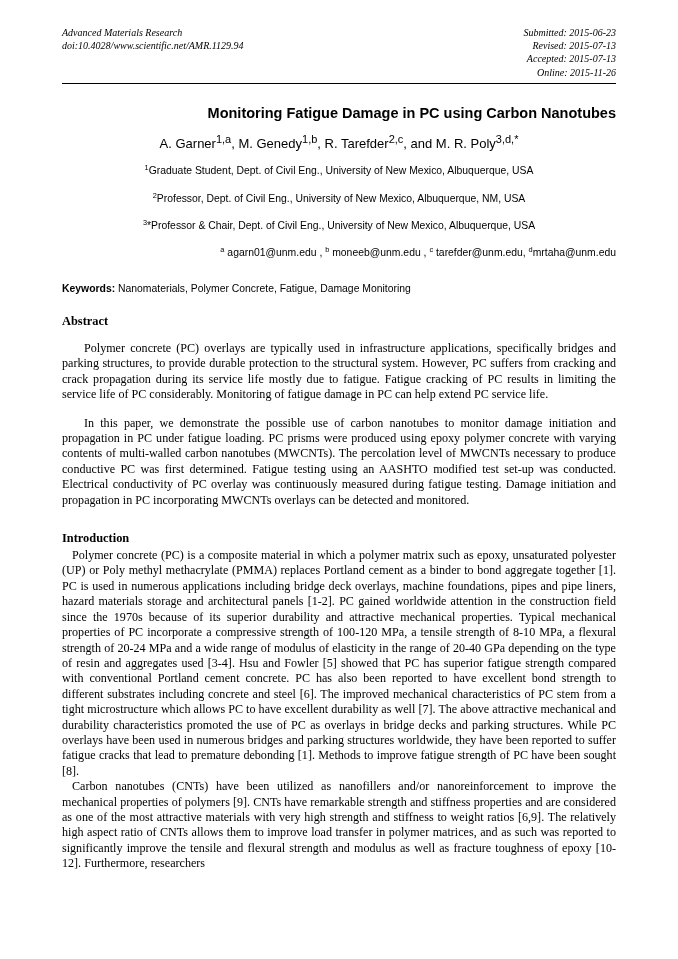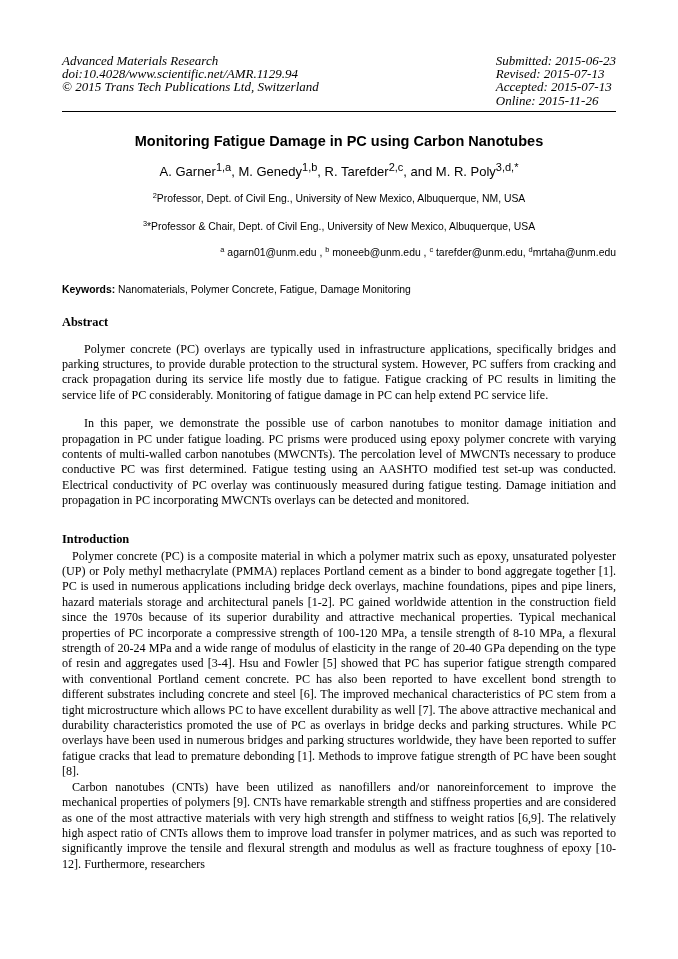--- a/index.html
+++ b/index.html
@@ -20,35 +20,34 @@
     height: 959px;
     box-sizing: border-box;
     padding: 26px 62px 0 62px;
   }
 
   
   .header {
     display: flex;
     justify-content: space-between;
     font-style: italic;
-    font-size: 13px;
+    font-size: 10px;
     line-height: 13.2px;
     padding-bottom: 4px;
     border-bottom: 1.1px solid #000;
-    margin-top: 28px;
   }
   .header-left div, .header-right div { white-space: nowrap; }
-  .header-right { text-align: left; font-style: italic; }
+  .header-right { text-align: right; font-style: italic; }
 
   
   .title {
     font-family: "Liberation Sans", sans-serif;
     font-size: 14.5px;
     font-weight: bold;
-    text-align: center;
+    text-align: right;
     margin-top: 20px;
     line-height: 18px;
   }
 
   .authors {
     font-family: "Liberation Sans", sans-serif;
     font-size: 13px;
     text-align: center;
     margin-top: 11px;
   }
@@ -99,36 +98,38 @@
 </style>
 </head>
 <body>
 
 <div class="page">
 
   <div class="header">
     <div class="header-left">
       <div>Advanced Materials Research</div>
       <div>doi:10.4028/www.scientific.net/AMR.1129.94</div>
-      <div>© 2015 Trans Tech Publications Ltd, Switzerland</div>
     </div>
     <div class="header-right">
       <div>Submitted: 2015-06-23</div>
       <div>Revised: 2015-07-13</div>
       <div>Accepted: 2015-07-13</div>
       <div>Online: 2015-11-26</div>
     </div>
   </div>
 
   <div class="title">Monitoring Fatigue Damage in PC using Carbon Nanotubes</div>
 
   <div class="authors">
     <span>A. Garner</span><sup>1,a</sup><span>, M. Genedy</span><sup>1,b</sup><span>, R. Tarefder</span><sup>2,c</sup><span>, and M. R. Poly</span><sup>3,d,*</sup>
   </div>
 
+  <div class="affil">
+    <sup>1</sup><span>Graduate Student, Dept. of Civil Eng., University of New Mexico, Albuquerque, USA</span>
+  </div>
   <div class="affil">
     <sup>2</sup><span>Professor, Dept. of Civil Eng., University of New Mexico, Albuquerque, NM, USA</span>
   </div>
   <div class="affil">
     <sup>3</sup><span>*Professor &amp; Chair, Dept. of Civil Eng., University of New Mexico, Albuquerque, USA</span>
   </div>
 
   <div class="emails">
     <sup>a</sup><span> agarn01@unm.edu , </span><sup>b</sup><span> moneeb@unm.edu , </span><sup>c</sup><span> tarefder@unm.edu, </span><sup>d</sup><span>mrtaha@unm.edu</span>
   </div>

